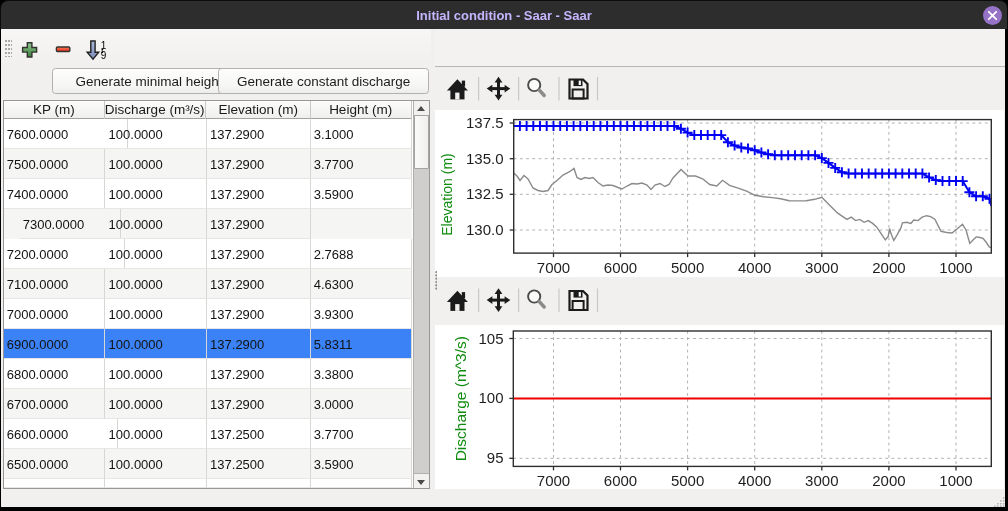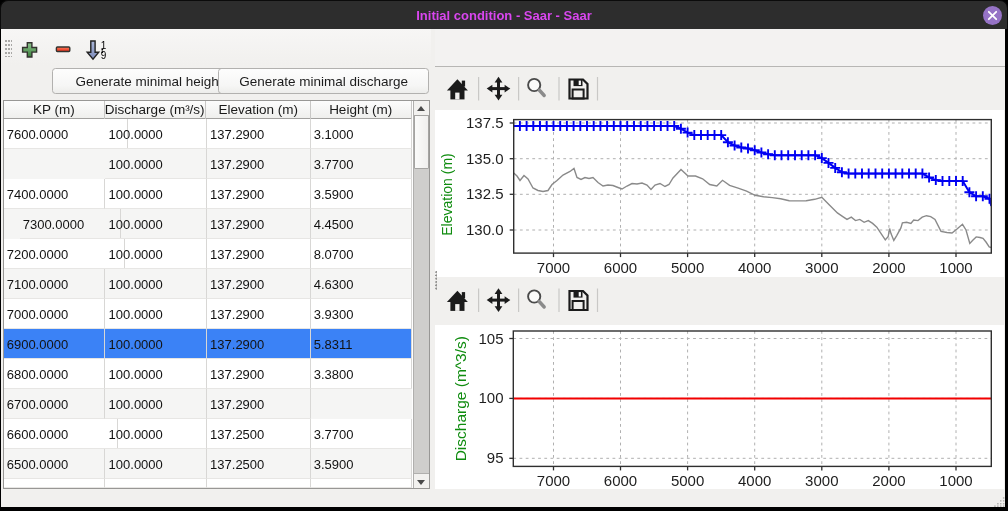--- a/index.html
+++ b/index.html
@@ -3,21 +3,21 @@
 <style>
 * { margin:0; padding:0; box-sizing:border-box; }
 html,body { width:1008px; height:511px; background:#000; overflow:hidden;
   font-family:"Liberation Sans", sans-serif; }
 #stage { position:absolute; left:0; top:0; width:1008px; height:511px; }
 .abs { position:absolute; }
 #titlebar { position:absolute; left:0; top:0; width:1008px; height:29px;
   background:#2d2d2d; border-radius:8px 8px 0 0;
   border:1px solid #0b0b0b; border-bottom:none; }
 #title { position:absolute; left:0; top:0; width:100%; text-align:center;
-  font-size:13px; font-weight:bold; color:#d946ef; line-height:29px; }
+  font-size:13px; font-weight:bold; color:#c4b5fd; line-height:29px; }
 #closebtn { position:absolute; left:981.5px; top:5.3px; width:19px; height:19px;
   border-radius:50%; background:#9673c6; }
 #content { position:absolute; left:1px; top:29px; width:1004px; height:478px;
   background:#f1f0ee; }
 #grip { left:5px; top:40px; width:7px; height:17px;
   background-image:radial-gradient(circle at 1px 1px, #a9a8a6 1px, transparent 1.2px);
   background-size:3px 4px; }
 .btn { position:absolute; height:26.8px; border:1px solid #b2b1af; border-radius:3.5px;
   background:linear-gradient(#fdfdfd, #f6f6f5 70%, #ededeb);
   font-size:13.5px; color:#1c1c1c; text-align:center; line-height:25.5px; }
@@ -86,56 +86,56 @@
 </defs>
 <path d="M27.3 42.7 h4.6 v4.8 h4.7 v4.6 h-4.7 v4.9 h-4.6 v-4.9 h-4.7 v-4.6 h4.7 Z" fill="url(#gplus)" stroke="#33332f" stroke-width="1.4"></path>
 <rect x="56.4" y="47" width="13.4" height="4.5" rx="1" fill="url(#gminus)" stroke="#33332f" stroke-width="1.4"></rect>
 <path d="M90.8 41 h4.3 v11.2 h3.6 l-5.7 6.9 -5.8 -6.9 h3.6 Z" fill="url(#garr)" stroke="#222" stroke-width="1.4" stroke-linejoin="miter"></path>
 <text x="100.8" y="48.6" font-size="10" fill="#000">1</text>
 <circle cx="102.3" cy="49.7" r="0.9" fill="#000"></circle>
       <circle cx="102.3" cy="52.2" r="0.9" fill="#000"></circle>
 <text x="100.8" y="59.3" font-size="10" fill="#000">9</text>
 </svg>
 <div class="btn" style="left:20px;top:67.6px;width:194px;margin-left:32px;">Generate minimal height</div>
-<div class="btn" style="left:217.9px;top:67.6px;width:211.6px;">Generate minimal discharge</div>
+<div class="btn" style="left:217.9px;top:67.6px;width:211.6px;">Generate constant discharge</div>
 <div class="abs" id="tablewrap">
 <div id="thead">
         <div class="th" style="left:0.0px;width:101.9px">KP (m)</div>
         <div class="th" style="left:101px;width:101.5px">Discharge (m³/s)</div>
         <div class="th" style="left:203.4px;width:103.7px">Elevation (m)</div>
         <div class="th" style="left:307.1px;width:101.1px">Height (m)</div>
       </div>
 <div class="trow" style="top:18.5px;background:#ffffff">
         <div class="tc" style="left:0.0px;width:124px">7600.0000</div>
         <div class="tc" style="left:101.9px;width:101.5px">100.0000</div>
         <div class="tc" style="left:203.4px;width:103.7px">137.2900</div>
         <div class="tc" style="left:307.1px;width:101.1px">3.1000</div>
       </div>
 <div class="trow" style="top:48.5px;background:#f5f5f4">
+        <div class="tc" style="left:0.0px;width:101.9px">7500.0000</div>
         <div class="tc" style="left:101.9px;width:101.5px">100.0000</div>
         <div class="tc" style="left:203.4px;width:103.7px">137.2900</div>
         <div class="tc" style="left:307.1px;width:101.1px">3.7700</div>
       </div>
 <div class="trow" style="top:78.5px;background:#ffffff">
         <div class="tc" style="left:0.0px;width:101.9px">7400.0000</div>
         <div class="tc" style="left:101.9px;width:101.5px">100.0000</div>
         <div class="tc" style="left:203.4px;width:103.7px">137.2900</div>
         <div class="tc" style="left:307.1px;width:101.1px">3.5900</div>
       </div>
 <div class="trow" style="top:108.5px;background:#f5f5f4">
         <div class="tc" style="left:16px;width:101.9px">7300.0000</div>
         <div class="tc" style="left:101.9px;width:101.5px">100.0000</div>
         <div class="tc" style="left:203.4px;width:103.7px">137.2900</div>
-        <div class="tc" style="left:307.1px;width:101.1px">4.4500</div>
       </div>
 <div class="trow" style="top:138.5px;background:#ffffff">
         <div class="tc" style="left:0.0px;width:121px">7200.0000</div>
         <div class="tc" style="left:101.9px;width:101.5px">100.0000</div>
         <div class="tc" style="left:203.4px;width:103.7px">137.2900</div>
-        <div class="tc" style="left:307.1px;width:101.1px">8.0700</div>
+        <div class="tc" style="left:307.1px;width:101.1px">2.7688</div>
       </div>
 <div class="trow" style="top:168.5px;background:#f5f5f4">
         <div class="tc" style="left:0.0px;width:101.9px">7100.0000</div>
         <div class="tc" style="left:101.9px;width:101.5px">100.0000</div>
         <div class="tc" style="left:203.4px;width:103.7px">137.2900</div>
         <div class="tc" style="left:307.1px;width:101.1px">4.6300</div>
       </div>
 <div class="trow" style="top:198.5px;background:#ffffff">
         <div class="tc" style="left:0.0px;width:101.9px">7000.0000</div>
         <div class="tc" style="left:101.9px;width:101.5px">100.0000</div>
@@ -151,20 +151,21 @@
 <div class="trow" style="top:258.5px;background:#ffffff">
         <div class="tc" style="left:0.0px;width:101.9px">6800.0000</div>
         <div class="tc" style="left:101.9px;width:101.5px">100.0000</div>
         <div class="tc" style="left:203.4px;width:103.7px">137.2900</div>
         <div class="tc" style="left:307.1px;width:101.1px">3.3800</div>
       </div>
 <div class="trow" style="top:288.5px;background:#f5f5f4">
         <div class="tc" style="left:0.0px;width:101.9px">6700.0000</div>
         <div class="tc" style="left:101.9px;width:101.5px">100.0000</div>
         <div class="tc" style="left:203.4px;width:103.7px">137.2900</div>
+        <div class="tc" style="left:307.1px;width:101.1px">3.0000</div>
       </div>
 <div class="trow" style="top:318.5px;background:#ffffff">
         <div class="tc" style="left:0.0px;width:114px">6600.0000</div>
         <div class="tc" style="left:101.9px;width:101.5px">100.0000</div>
         <div class="tc" style="left:203.4px;width:103.7px">137.2500</div>
         <div class="tc" style="left:307.1px;width:101.1px">3.7700</div>
       </div>
 <div class="trow" style="top:348.5px;background:#f5f5f4">
         <div class="tc" style="left:0.0px;width:101.9px">6500.0000</div>
         <div class="tc" style="left:101.9px;width:101.5px">100.0000</div>

